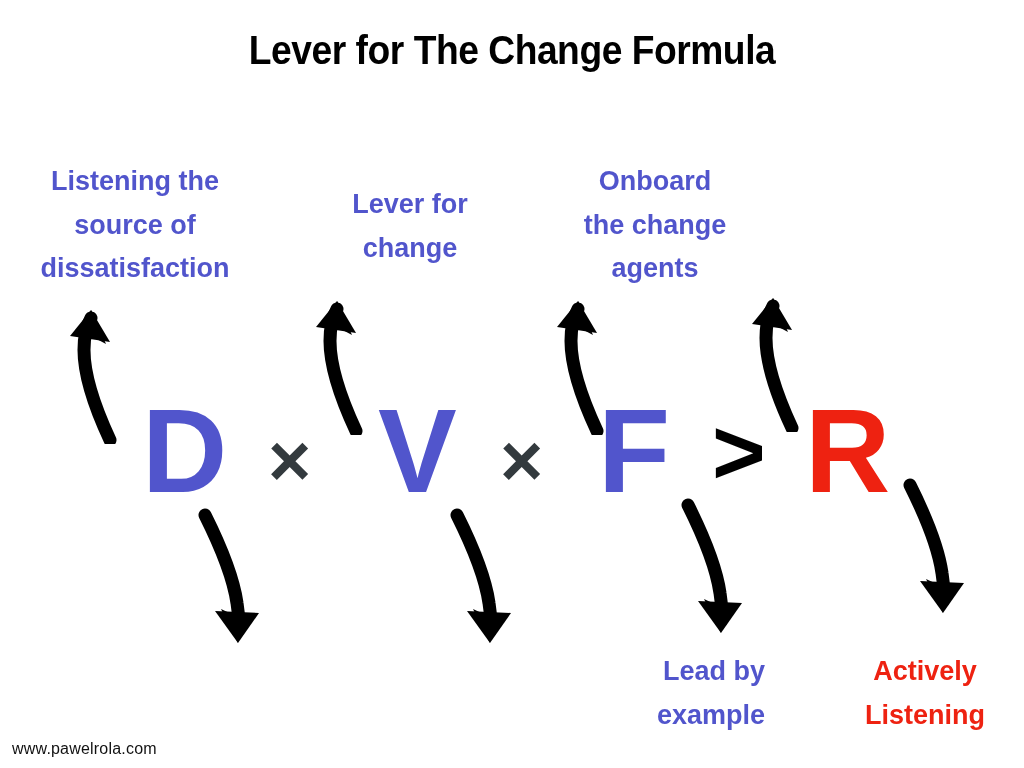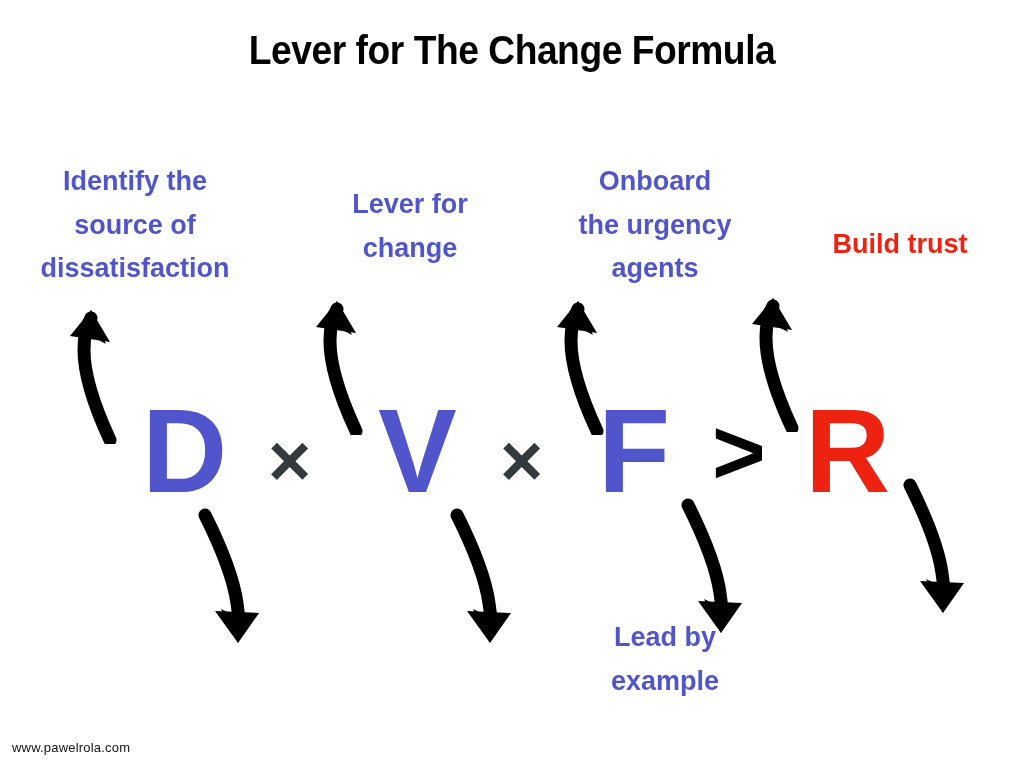--- a/index.html
+++ b/index.html
@@ -92,36 +92,36 @@
   }
   .label.red-label { color: #ee2211; }
 
   .lbl-identify   { left:  10px; top: 160px; width: 250px; }
   .lbl-need       { left: 315px; top: 183px; width: 190px; }
   .lbl-onboard    { left: 550px; top: 160px; width: 210px; }
   .lbl-build      { left: 790px; top: 223px; width: 220px; }
 
   .lbl-sense      { left:  35px; top: 650px; width: 200px; }
   .lbl-share      { left: 300px; top: 650px; width: 200px; }
-  .lbl-lead       { left: 565px; top: 616px; width: 200px; }
+  .lbl-lead       { left: 565px; top: 650px; width: 200px; text-align: right; }
   .lbl-actively   { left: 830px; top: 650px; width: 190px; }
 
   
   .arrow {
     position: absolute;
     pointer-events: none;
   }
 
   
   .watermark {
     position: absolute;
     left: 12px;
     top: 740px;
     font-family: "Liberation Sans", sans-serif;
-    font-size: 13px;
+    font-size: 16px;
     font-weight: normal;
     color: #111111;
     letter-spacing: 0.2px;
   }
 </style>
 </head>
 <body>
 
 <div id="canvas">
 
@@ -168,38 +168,39 @@
     <path d="M53,140 L30,108 L74,110 Z" fill="#000000"></path>
     <path d="M53,140 L36,106 L53,114 Z" fill="#000000"></path>
   </svg>
 
   <svg class="arrow" style="left:890px; top:473px;" width="110" height="150" viewBox="0 0 110 150">
     <path d="M20,12 C34,40 48,72 52,100 C54,112 54,120 53,128" fill="none" stroke="#000000" stroke-width="13" stroke-linecap="round"></path>
     <path d="M53,140 L30,108 L74,110 Z" fill="#000000"></path>
     <path d="M53,140 L36,106 L53,114 Z" fill="#000000"></path>
   </svg>
 
-  <div class="label lbl-identify">Identify the
+  <div class="label lbl-identify">Listening the
 source of
 dissatisfaction</div>
   <div class="label lbl-need">Lever for
 change</div>
   <div class="label lbl-onboard">Onboard
-the urgency
+the change
 agents</div>
-  <div class="label lbl-build red-label">Build trust</div>
 
   <div class="formula">
     <span class="term letter blue pos-D">D</span>
     <span class="term op-x pos-x1">×</span>
     <span class="term letter blue pos-V">V</span>
     <span class="term op-x pos-x2">×</span>
     <span class="term letter blue pos-F">F</span>
     <span class="term op-gt pos-gt">&gt;</span>
     <span class="term letter red pos-R">R</span>
   </div>
 
   <div class="label lbl-lead">Lead by
 example</div>
+  <div class="label lbl-actively red-label">Actively
+Listening</div>
 
   <div class="watermark">www.pawelrola.com</div>
 
 </div>
 
 </body></html>

